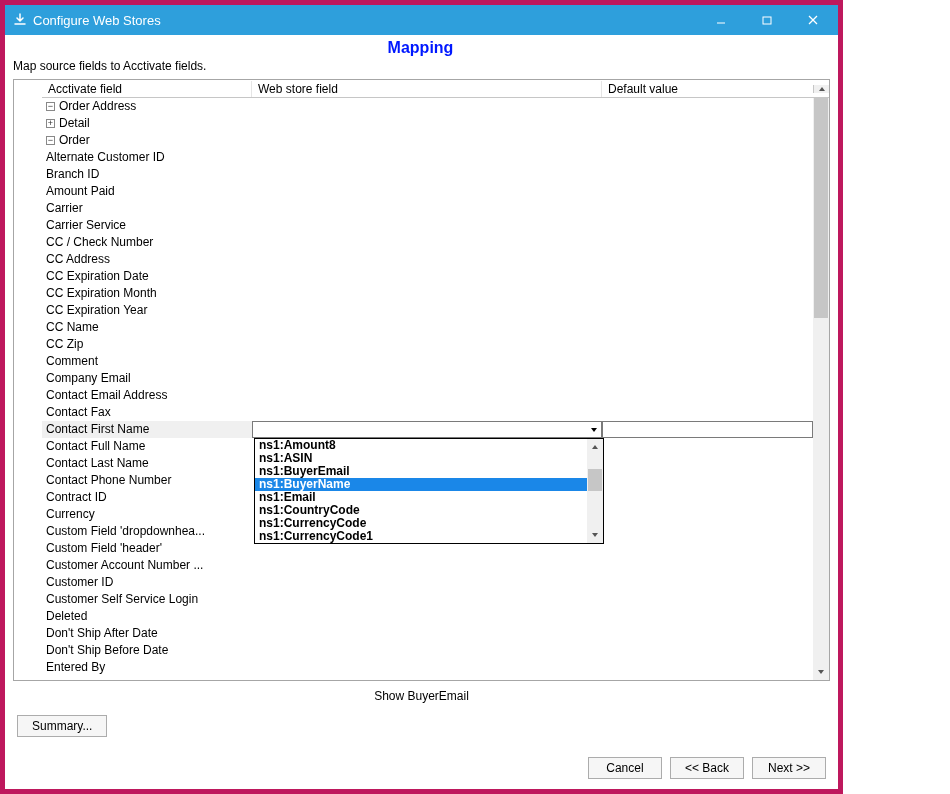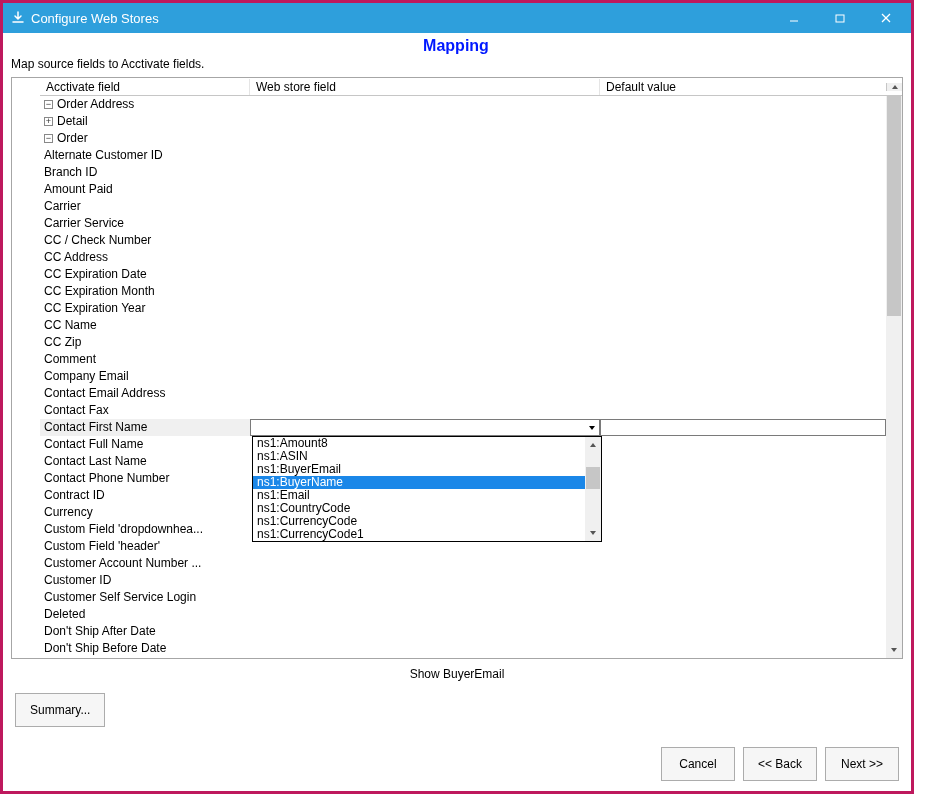--- a/index.html
+++ b/index.html
@@ -1,17 +1,17 @@
 <!DOCTYPE html>
 <html><head>
 <meta charset="utf-8">
 <style>
   * { box-sizing: border-box; }
   body { margin:0; padding:0; font-family:"Segoe UI", Tahoma, sans-serif; font-size:12px; background:#fff; }
-  .window { width:914px; height:794px; border:3px solid #be185d; display:flex; flex-direction:column; }
+  .window { width:843px; height:794px; border:5px solid #be185d; display:flex; flex-direction:column; }
   .title-bar { background:#2e9fdc; color:#fff; height:30px; display:flex; align-items:center; padding:0 2px 0 8px; }
   .title-bar .icon { margin-right:6px; font-size:13px; display:flex; align-items:center; }
   .title-bar .title { flex:1; font-size:13px; }
   .win-btns { display:flex; height:100%; }
   .win-btn { width:46px; display:flex; align-items:center; justify-content:center; color:#fff; font-size:14px; }
   .header { padding:4px 10px 6px 8px; }
   .header .hdr-title { color:#0018ff; font-weight:bold; font-size:16px;text-align:center; }
   .header .hdr-sub { color:#000; font-size:12px; margin-top:2px; }
   .grid-wrap { flex:1; margin:0 8px 4px 8px; border:1px solid #a6a6a6; position:relative; overflow:hidden; display:flex; flex-direction:column;padding-left:28px; }
   .grid-header { display:flex; background:#fff; border-bottom:1px solid #c6c6c6; height:18px; align-items:center; }
@@ -33,31 +33,31 @@
   .toggle { width:9px; height:9px; border:1px solid #888; display:inline-flex; align-items:center; justify-content:center; margin-right:4px; font-size:9px; line-height:7px; color:#333; background:#fff; flex-shrink:0; }
   .indent0 { padding-left:4px; }
   .indent1 { padding-left:22px; }
   .indent3 { padding-left:56px; }
   .combo { position:relative; background:#fff; border:1px solid #7a7a7a; height:17px; display:flex; align-items:center; }
   .combo .combo-input { flex:1; height:100%; padding:0 4px; }
   .combo .combo-btn { width:16px; height:100%; display:flex; align-items:center; justify-content:center; background:#fff; border-left:1px solid #fff; font-size:9px; color:#000; }
   .def-input { border:1px solid #7a7a7a; height:17px; width:100%; background:#fff; }
   .dropdown { position:absolute; left:212px; top: calc(17px * 22 + 1px); width:350px; background:#fff; border:1px solid #000; z-index:10; display:flex; }
   .dropdown .dd-list { flex:1; }
-  .dropdown .dd-item { padding:0 4px; height:13px; line-height:13px; font-size:12px; white-space:nowrap; overflow:hidden; }
+  .dropdown .dd-item { padding:0 4px; height:13px; line-height:13px; font-size:12px; white-space:nowrap; overflow:hidden;font-weight:bold; }
   .dropdown .dd-item.sel { background:#1a87e8; color:#fff; }
   .dropdown .dd-scroll { width:16px; background:#f0f0f0; display:flex; flex-direction:column; }
   .dropdown .dd-scroll .sarrow { height:16px; display:flex; align-items:center; justify-content:center; font-size:9px; color:#555; }
   .dropdown .dd-scroll .strack { flex:1; position:relative; }
   .dropdown .dd-scroll .sthumb { position:absolute; left:1px; right:1px; top:14px; height:22px; background:#c6c6c6; }
   .link-row { text-align:center; padding:4px 0 6px 0; }
   .link-row a { color:#000; text-decoration:none; font-size:12px; }
   .bottom-area { padding:0 10px 10px 10px; }
   .summary-row { padding:6px 0 20px 2px; }
-  .btn { background:#f6f6f6; border:1px solid #acacac; padding:9px 14px; font-size:12px; font-family:inherit; }
+  .btn { background:#f6f6f6; border:1px solid #acacac; padding:3px 14px; font-size:12px; font-family:inherit; }
   .footer-btns { display:flex; justify-content:flex-end; gap:8px; padding-right:2px; }
   .footer-btns .btn { min-width:74px; }
 </style>
 </head>
 <body>
 
 <div class="window">
   <div class="title-bar">
     <span class="icon">
       <svg width="14" height="14" viewBox="0 0 14 14">

